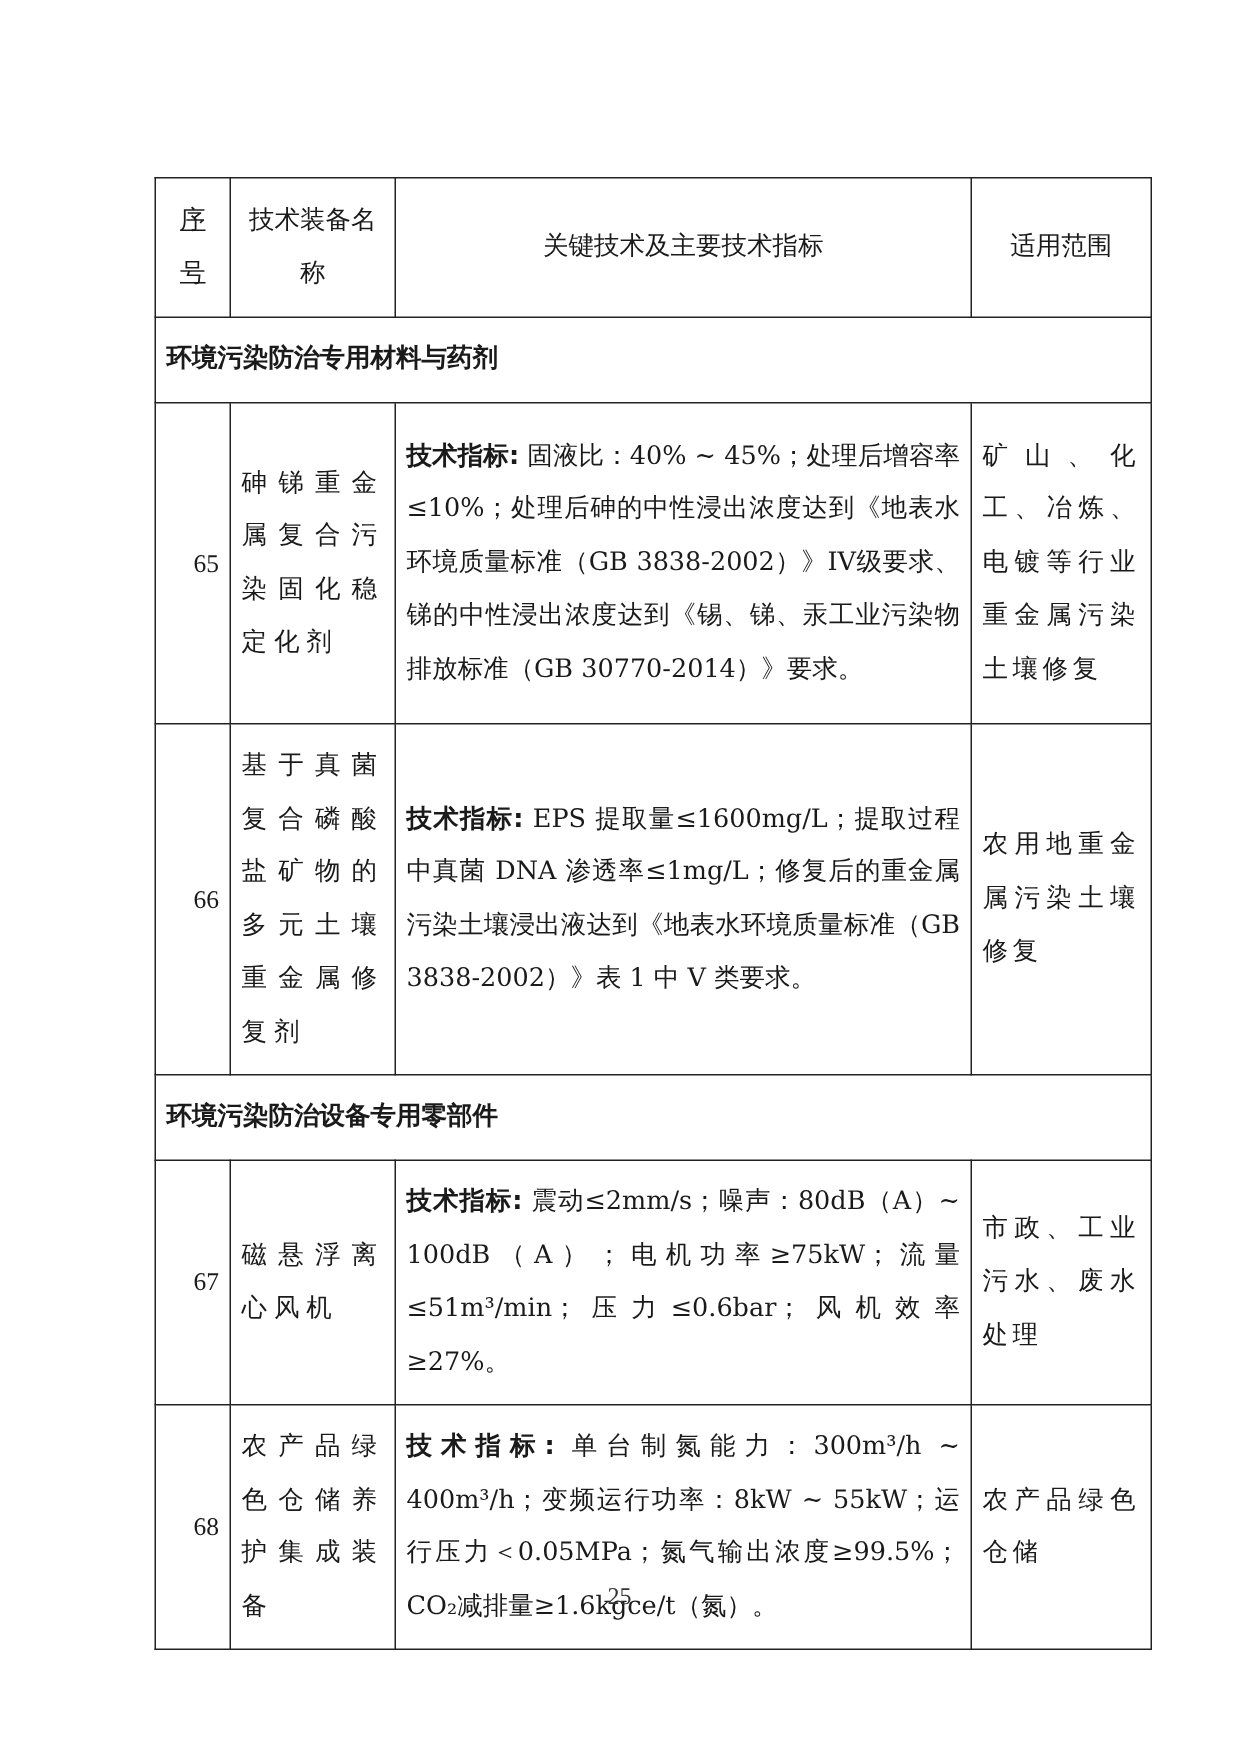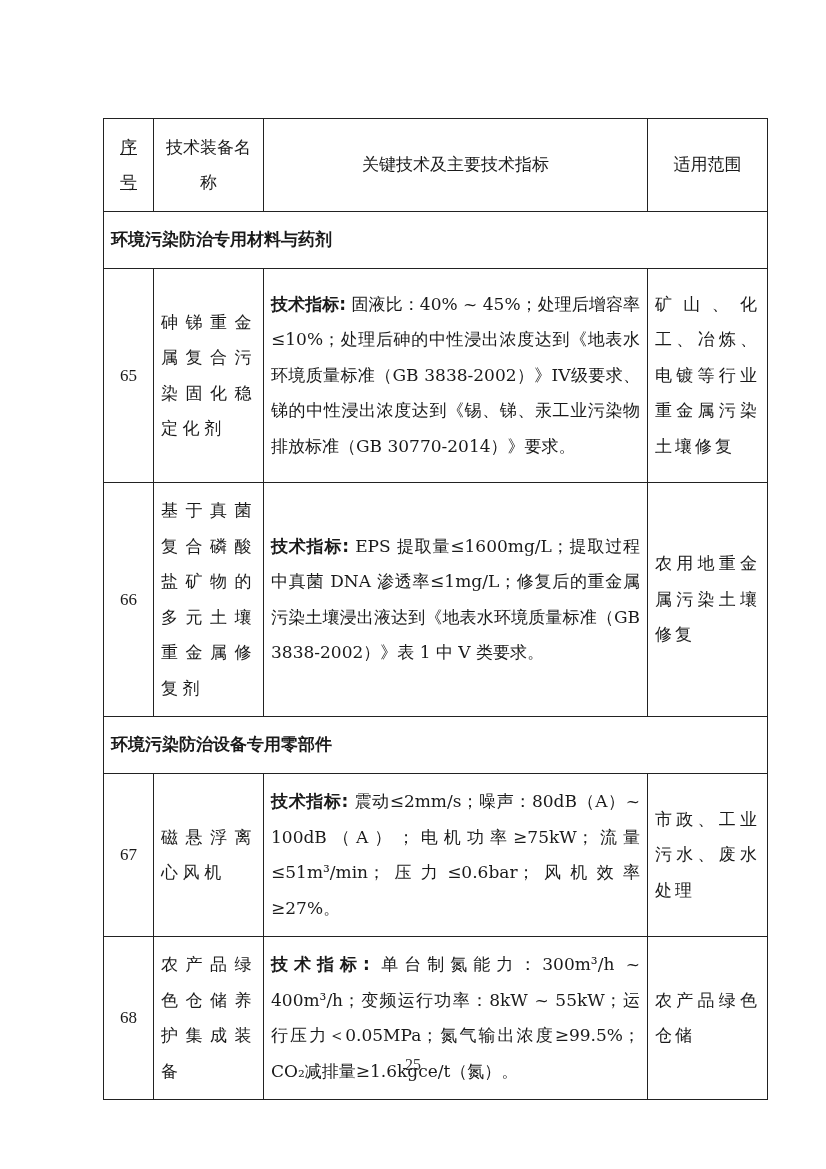--- a/index.html
+++ b/index.html
@@ -6,21 +6,21 @@
     body { width: 826px; height: 1169px; position: relative; overflow: hidden;
            font-family: "DejaVu Serif", "Liberation Serif", serif; color: #1a1a1a; }
     .page { position: absolute; left: 0; top: 0; width: 826px; height: 1169px; }
     table.main { position: absolute; left: 103px; top: 118px; width: 664px;
                  border-collapse: collapse; table-layout: fixed; }
     table.main td { border: 1.3px solid #222; vertical-align: middle; padding: 10px 7px;
                     font-size: 17px; line-height: 35.5px; }
     col.c1 { width: 50px; } col.c2 { width: 110px; } col.c3 { width: 384px; } col.c4 { width: 120px; }
     .hdr td { text-align: center; height: 72px; font-family: "DejaVu Sans", "Liberation Sans", sans-serif; font-size: 17px; line-height: 35px; }
     .sec td { font-family: "DejaVu Sans", "Liberation Sans", sans-serif; font-weight: bold; font-size: 16.5px; height: 36px; line-height: 34px; padding-left: 7px; }
-    td.num { text-align: center; font-family: "Liberation Serif", serif; font-size: 17px; padding: 0; }
+    td.num { text-align: right; font-family: "Liberation Serif", serif; font-size: 17px; padding: 0; }
     td.name { text-align: justify; text-align-last: left; letter-spacing: 4.6px; padding: 0 6px 0 8px; }
     td.spec { text-align: justify; padding: 0 6px 0 7px; margin-top: 40px; }
     td.scope { text-align: justify; letter-spacing: 3px; padding: 0 5px 0 7px; margin-left: 32px; }
     .bold { font-family: "DejaVu Sans", "Liberation Sans", sans-serif; font-weight: bold; }
     .pagenum { position: absolute; left: 0; width: 826px; top: 1056px; text-align: center;
                font-family: "Liberation Serif", serif; font-size: 16px; color: #333; }
   </style>
 </head>
 <body>
 

